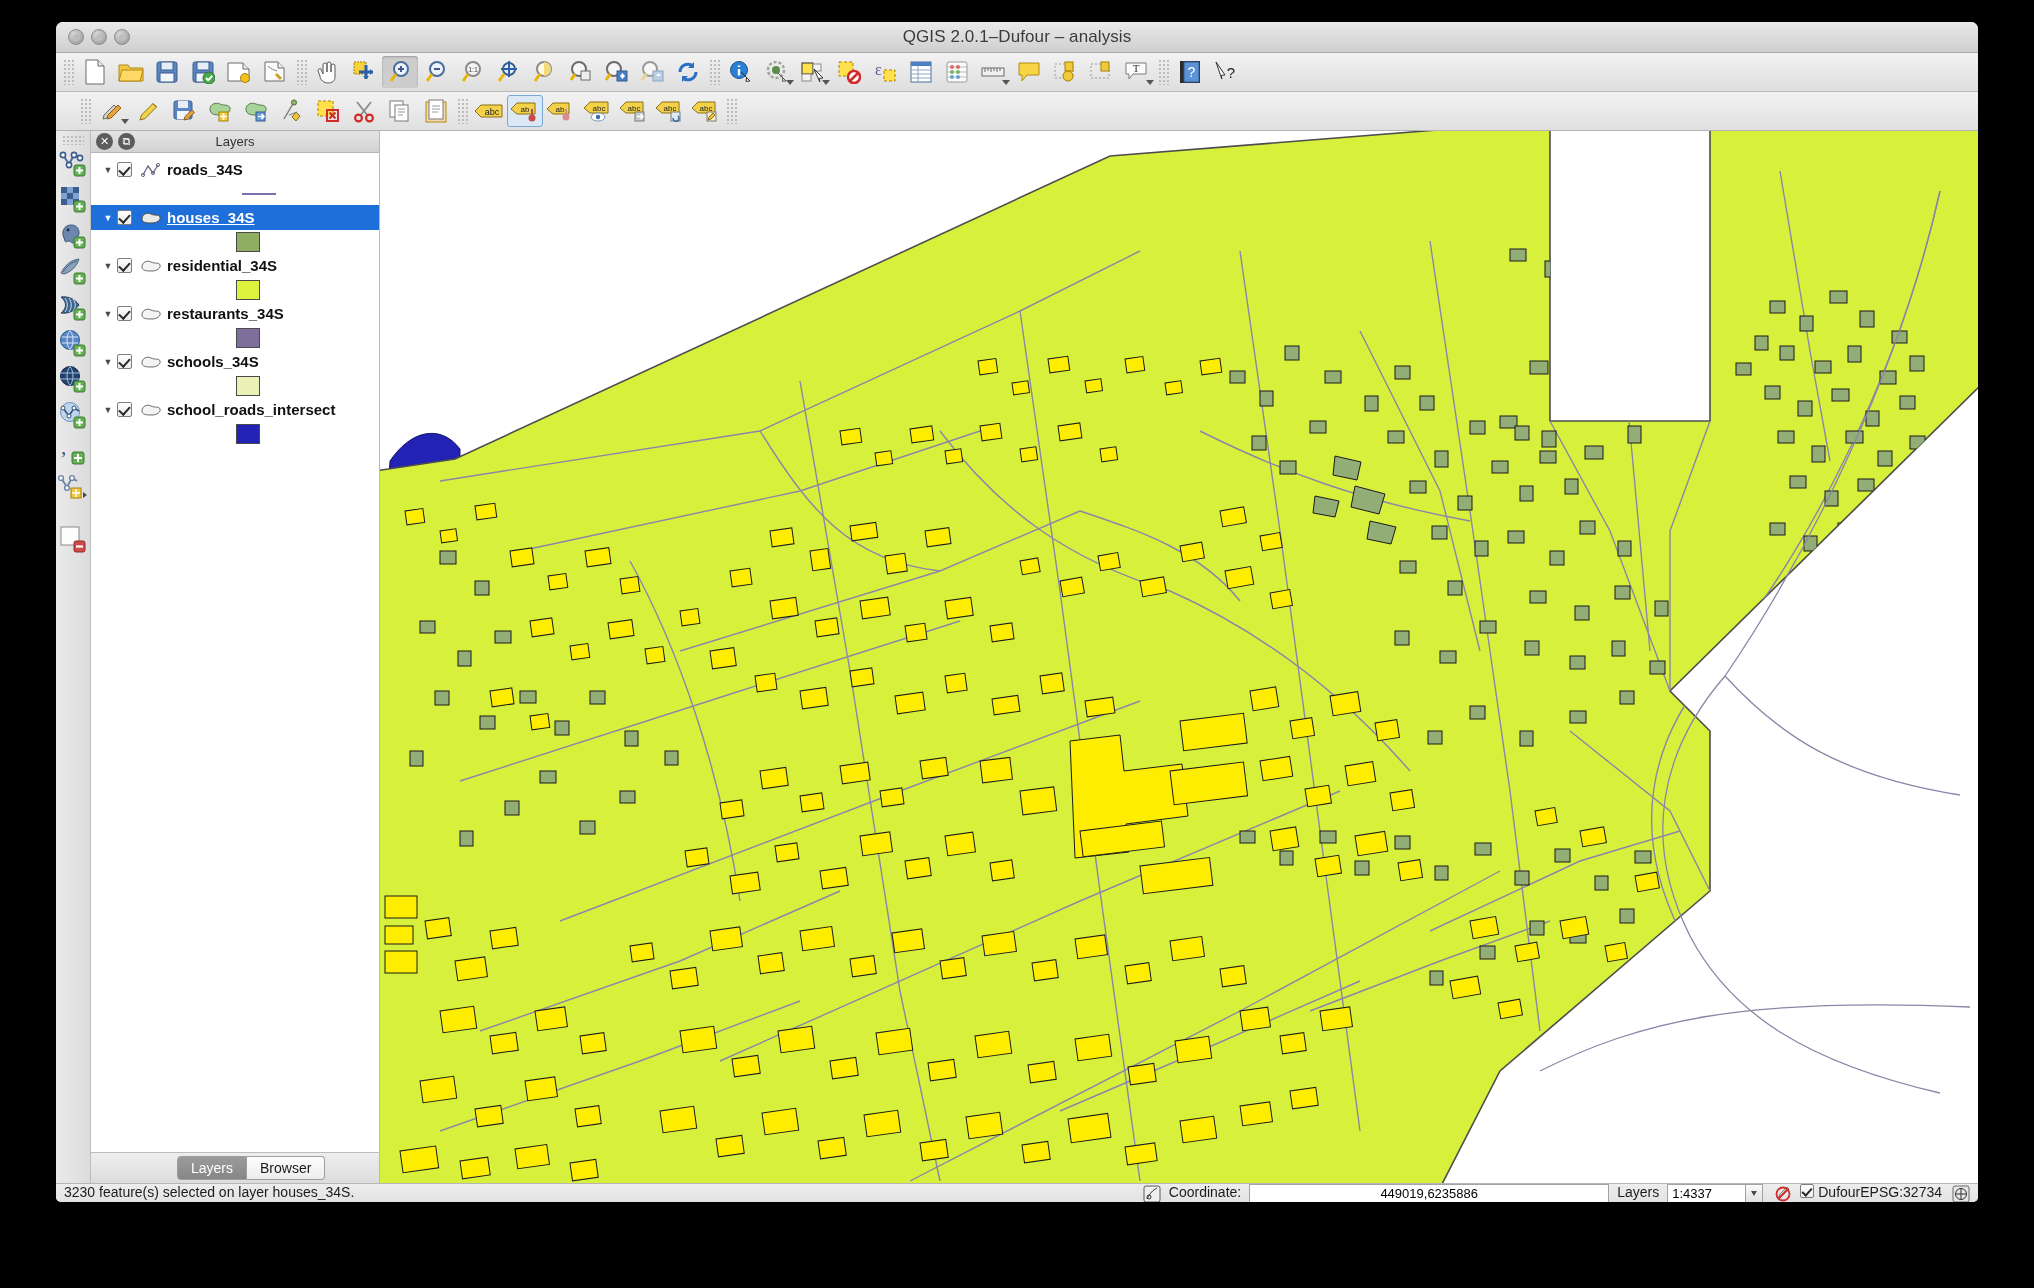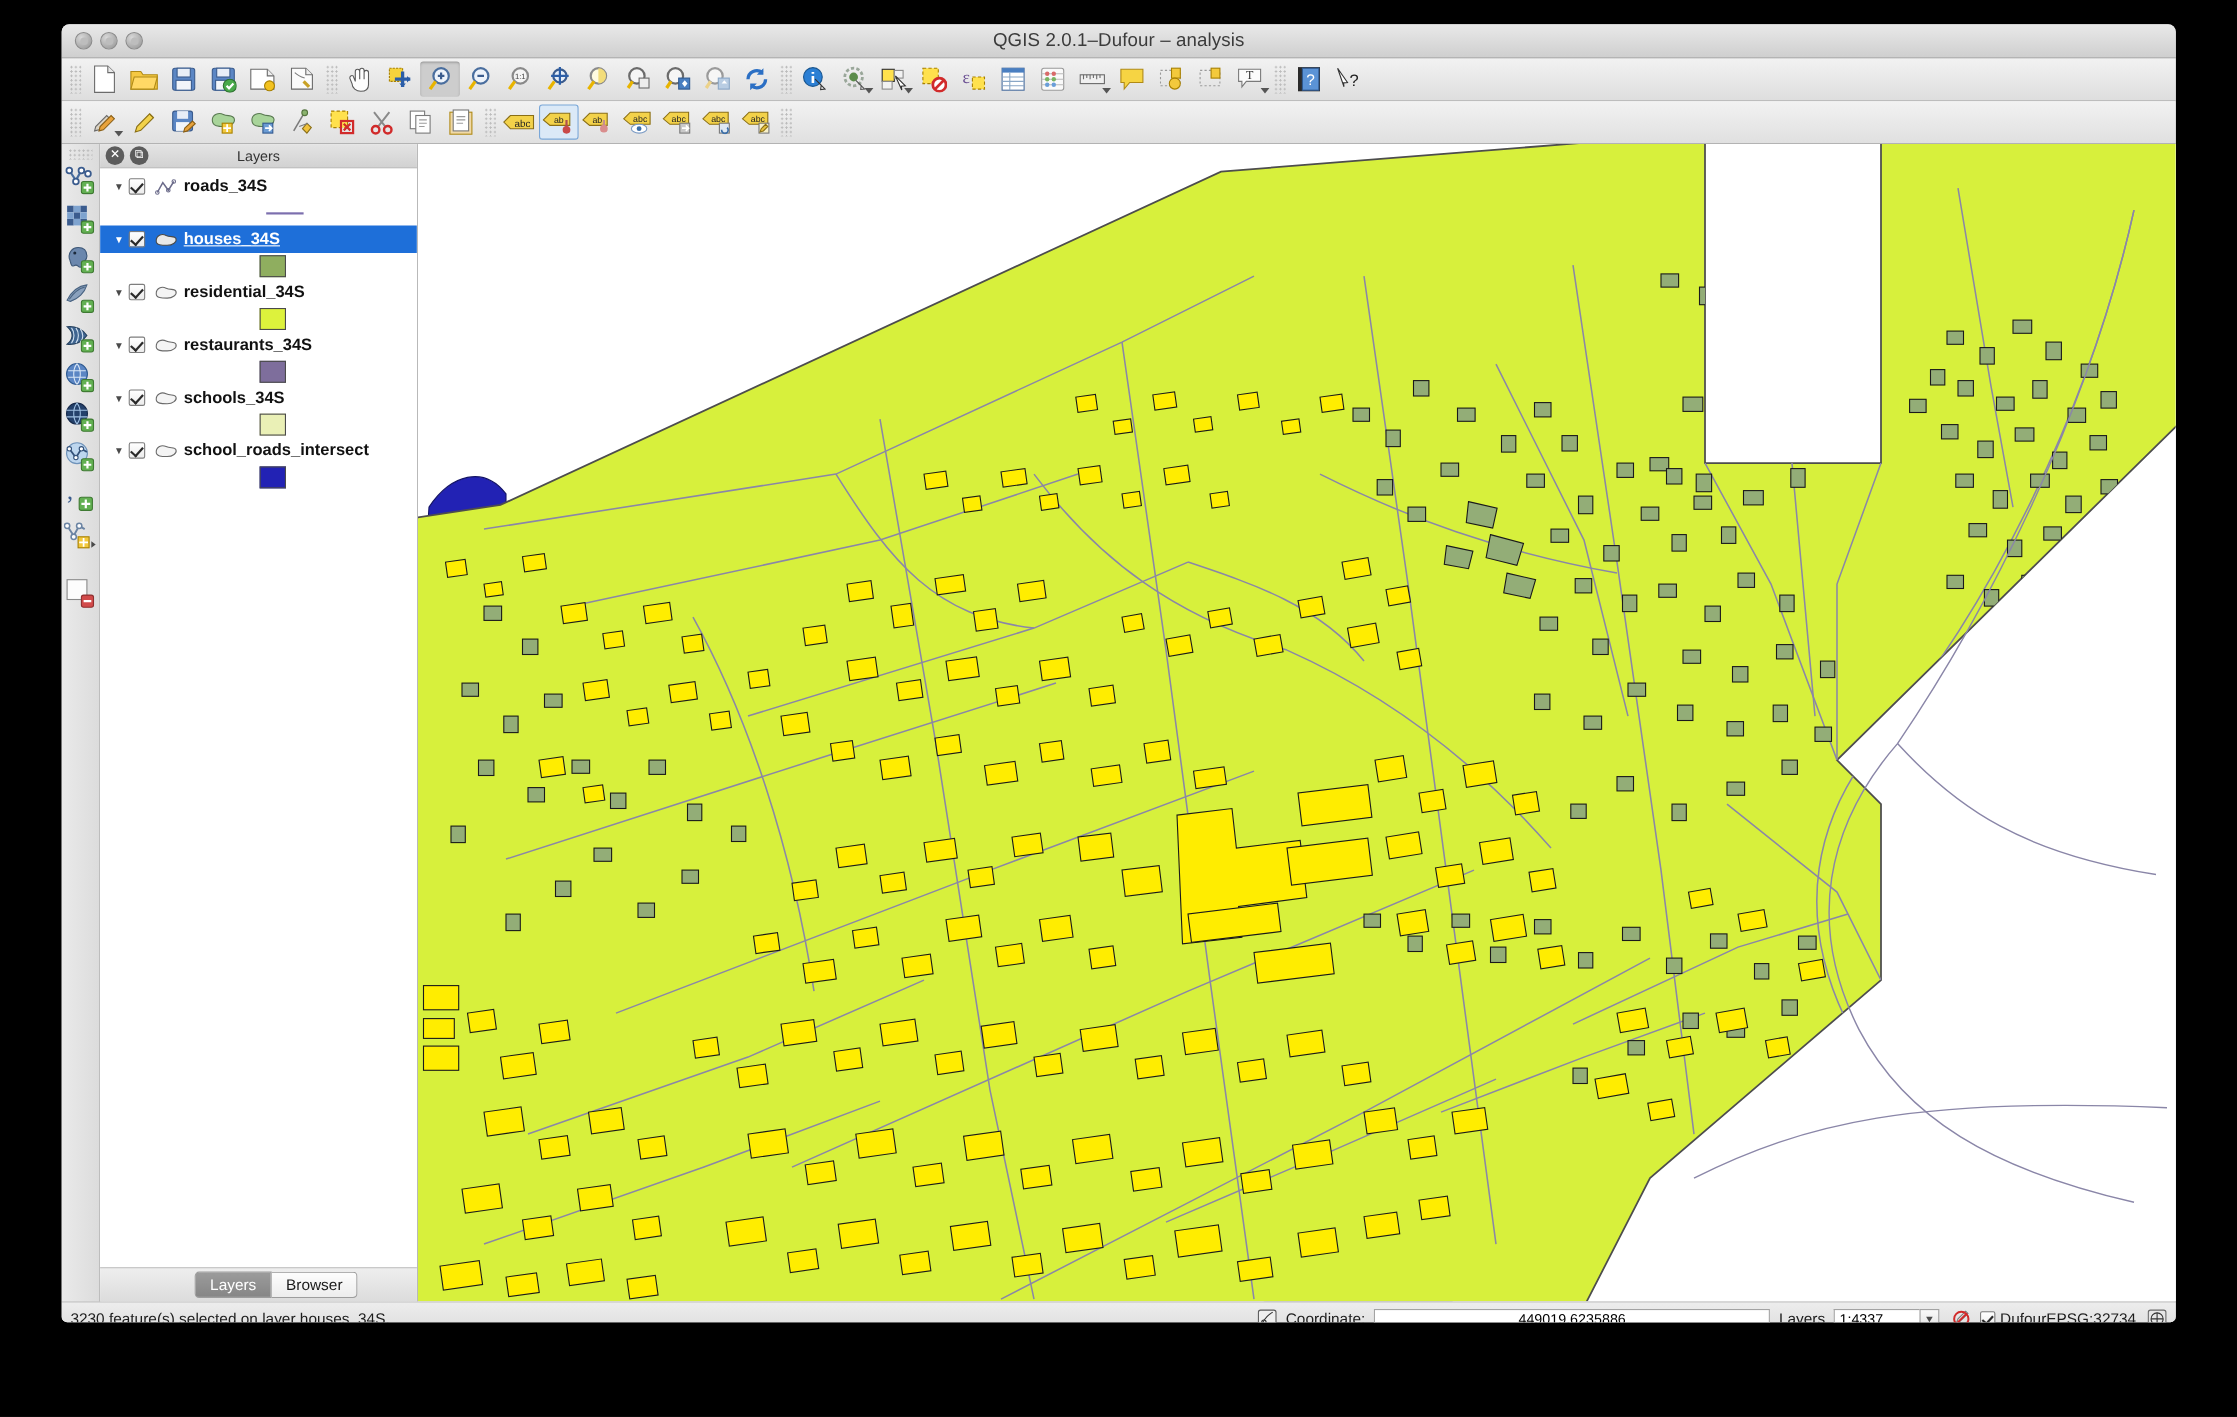--- a/index.html
+++ b/index.html
@@ -18,21 +18,21 @@
   .dot{width:16px;height:16px;border-radius:50%;
        background:radial-gradient(circle at 35% 30%,#d8d8d8,#a8a8a8 70%,#8d8d8d);
        border:1px solid #8b8b8b;box-sizing:border-box;}
   .dot i{display:block;width:7px;height:7px;margin:4px auto 0;border-radius:50%;
        background:#bdbdbd;}
 
   
   .tb{height:38px;background:linear-gradient(#f2f2f2,#dedede);
       border-bottom:1px solid #b9b9b9;display:flex;align-items:center;padding-left:4px;}
   .tb2{height:38px;background:linear-gradient(#f2f2f2,#e0e0e0);
-      border-bottom:1px solid #b3b3b3;display:flex;align-items:center;padding-left:4px;}
+      border-bottom:1px solid #b3b3b3;display:flex;align-items:center;padding-left:21px;}
   .tbtn{width:36px;height:32px;display:flex;align-items:center;justify-content:center;
         border-radius:3px;position:relative;flex:0 0 auto;}
   .tbtn.on{background:#cdcdcd;box-shadow:inset 0 1px 2px rgba(0,0,0,.25);}
   .tbtn.sel{background:#dbe9f7;border:1px solid #7aa7d8;box-sizing:border-box;}
   .grip{width:11px;height:26px;flex:0 0 auto;margin:0 3px;
         background-image:radial-gradient(#b4b4b4 36%,transparent 38%);
         background-size:4px 4px;background-position:0 0;opacity:.85;}
   .caret{position:absolute;right:1px;bottom:3px;width:0;height:0;
          border-left:4px solid transparent;border-right:4px solid transparent;
          border-top:5px solid #555;}
@@ -73,21 +73,21 @@
        border:1px solid #9d9d9d;}
   .tab.act{background:linear-gradient(#9b9b9b,#868686);color:#fff;border-radius:4px 0 0 4px;}
   .tab.idle{background:linear-gradient(#fdfdfd,#ededed);color:#1a1a1a;border-left:none;border-radius:0 4px 4px 0;}
 
   
   .map{flex:1;background:#fff;position:relative;overflow:hidden;}
   .map svg{display:block;}
 
   
   .status{height:30px;background:linear-gradient(#ededed,#dcdcdc);
-          border-top:1px solid #b6b6b6;display:flex;align-items:center;font-size:14px;color:#1c1c1c;}
+          border-top:1px solid #b6b6b6;display:flex;align-items:flex-start;font-size:14px;color:#1c1c1c;}
   .status .msg{padding-left:8px;flex:1;}
   .sicon{width:22px;height:20px;display:flex;align-items:center;justify-content:center;margin-right:6px;}
   .field{background:#fff;border:1px solid #a3a3a3;height:19px;line-height:19px;
          font-size:13px;text-align:center;box-sizing:border-box;}
   .coordfield{width:360px;}
   .scalefield{width:78px;text-align:left;padding-left:4px;border-right:none;}
   .scalearrow{width:18px;height:19px;border:1px solid #a3a3a3;background:linear-gradient(#fafafa,#e2e2e2);
         display:flex;align-items:center;justify-content:center;box-sizing:border-box;}
   .lbl{margin:0 8px;}
   .rcheck{width:14px;height:14px;border:1px solid #7d7d7d;border-radius:2px;

